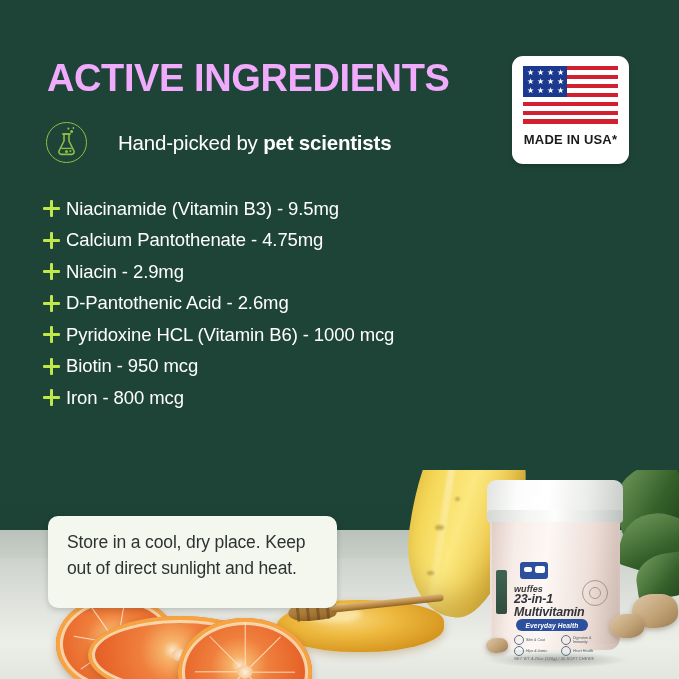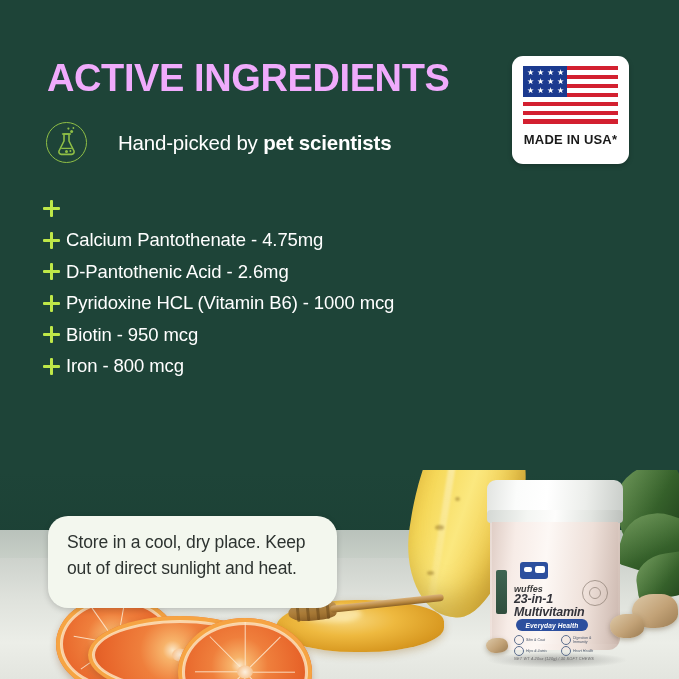--- a/index.html
+++ b/index.html
@@ -133,21 +133,21 @@
   .flag{position:absolute;left:11px;top:10px;width:95px;height:58px;background:#ffffff;
     overflow:hidden;}
   .stripe{position:absolute;left:0;width:95px;height:4.45px;background:#d32030;}
   .canton{position:absolute;left:0;top:0;width:44px;height:31.2px;background:#1b3a8f;}
   .star{position:absolute;color:#ffffff;font-size:8px;line-height:8px;}
   .usa-text{position:absolute;left:0;top:76px;width:117px;text-align:center;
     font-size:13px;font-weight:bold;color:#1a1a1a;letter-spacing:.2px;}
 
   
   .note{position:absolute;left:48px;top:516px;width:289px;height:92px;
-    background:#f3f7ee;border-radius:20px;box-shadow:0 2px 6px rgba(0,0,0,.18);}
+    background:#f3f7ee;border-radius:10px;box-shadow:0 2px 6px rgba(0,0,0,.18);}
   .note-text{position:absolute;left:19px;top:14px;width:256px;font-size:17.5px;
     color:#2d3330;line-height:25.5px;letter-spacing:-.15px;}
 </style>
 </head>
 <body>
 
 <div id="stage">
 
   <div class="photo-scene">
     <div class="wall-shadow"></div>
@@ -284,24 +284,29 @@
         <circle cx="21.4" cy="5.6" r="1.1" fill="#8fbf46"></circle>
         <circle cx="26.4" cy="5" r="0.9" fill="#8fbf46"></circle>
       </svg>
     </div>
     <div class="subtitle"><span>Hand-picked by </span><b>pet scientists</b></div>
   </div>
 
   <div class="ing-list">
     <div class="ing-row">
       <div class="plus"></div>
+      <div class="ing-text">Niacinamide (Vitamin B3) - 9.5mg</div>
     </div>
     <div class="ing-row">
       <div class="plus"></div>
       <div class="ing-text">Calcium Pantothenate - 4.75mg</div>
+    </div>
+    <div class="ing-row">
+      <div class="plus"></div>
+      <div class="ing-text">Niacin - 2.9mg</div>
     </div>
     <div class="ing-row">
       <div class="plus"></div>
       <div class="ing-text">D-Pantothenic Acid - 2.6mg</div>
     </div>
     <div class="ing-row">
       <div class="plus"></div>
       <div class="ing-text">Pyridoxine HCL (Vitamin B6) - 1000 mcg</div>
     </div>
     <div class="ing-row">

